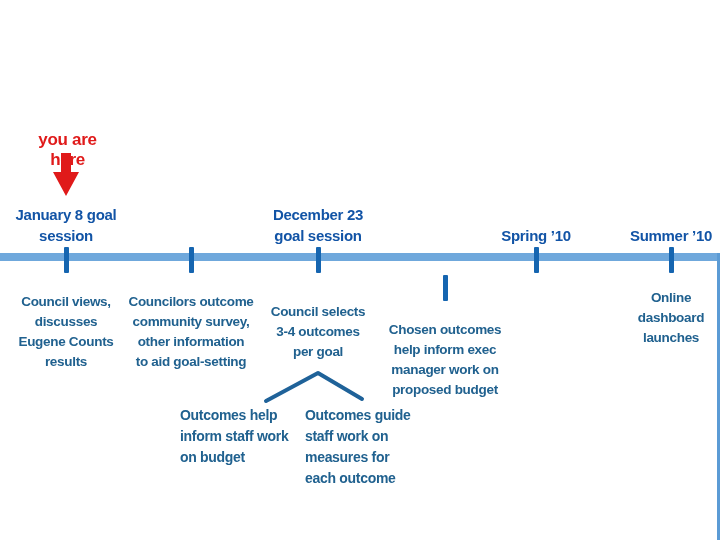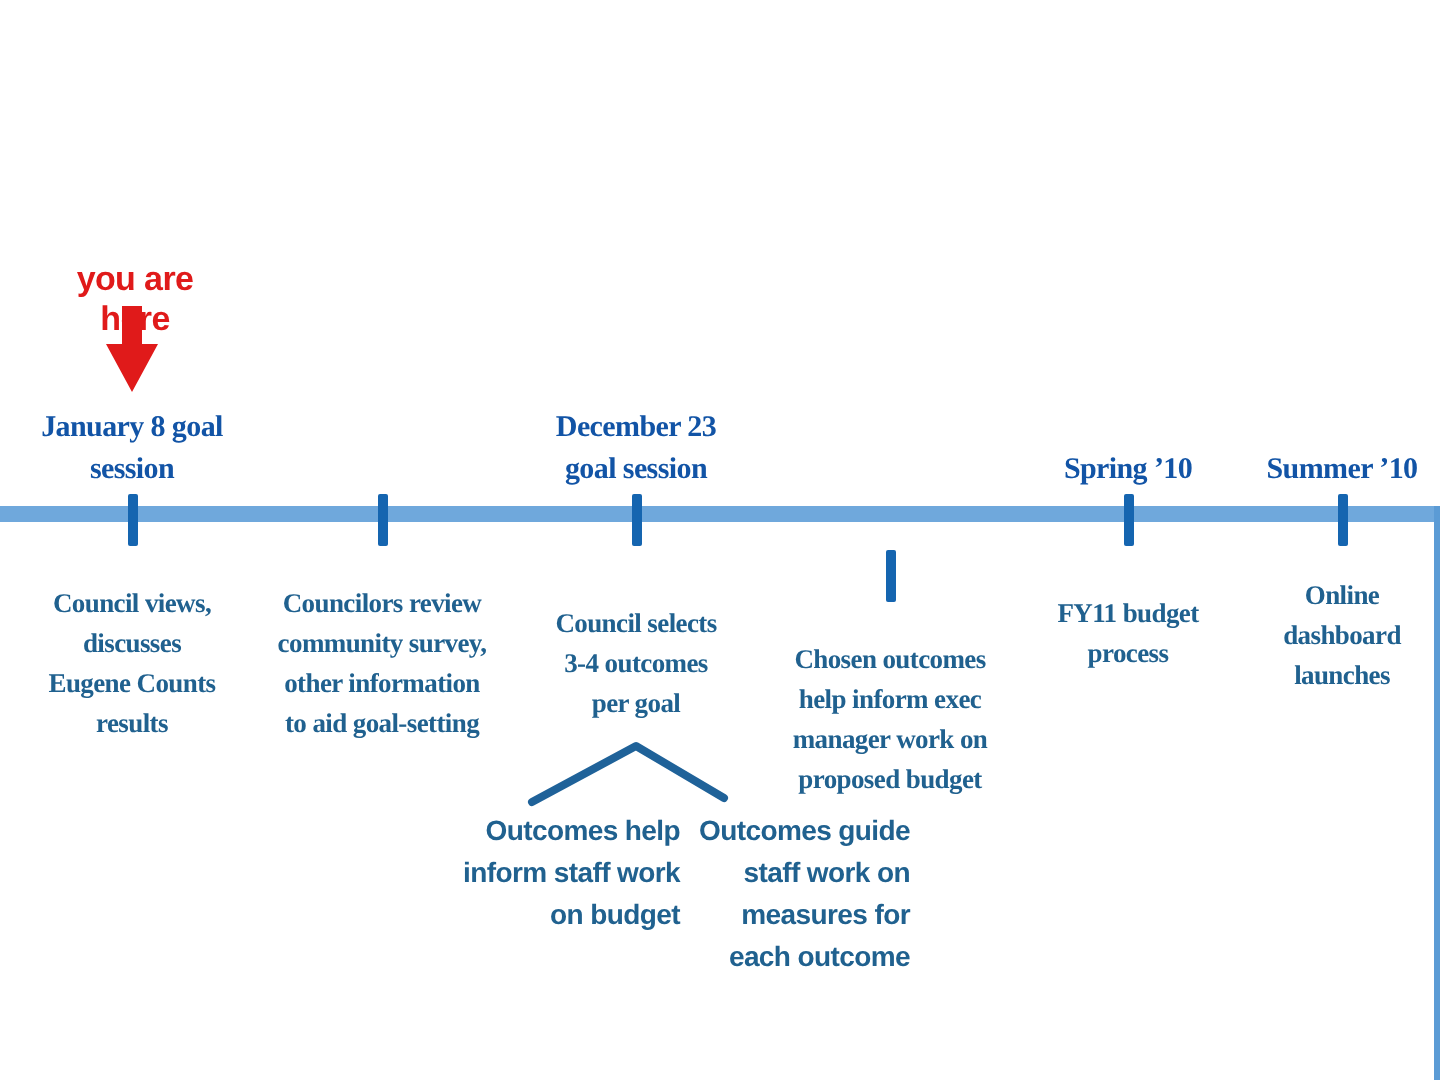--- a/index.html
+++ b/index.html
@@ -41,21 +41,21 @@
   }
   .right-border {
     position: absolute;
     left: 717px;
     top: 253px;
     width: 3px;
     height: 287px;
     background: #5b9bd5;
   }
 
-  .milestone { position: absolute; top: 0; height: 540px; font-family: Liberation Serif, serif; }
+  .milestone { position: absolute; top: 0; height: 540px; }
   .m-label {
     position: absolute;
     left: -6px;
     right: -6px;
     top: 198px;
     height: 48px;
     display: flex;
     align-items: flex-end;
     justify-content: center;
     text-align: center;
@@ -95,21 +95,21 @@
   .chevron {
     position: absolute;
     left: 258px;
     top: 368px;
     width: 112px;
     height: 38px;
   }
 
   .note {
     position: absolute;
-    text-align: right;
+    text-align: left;
     font-size: 14px;
     font-weight: 700;
     line-height: 21px;
     letter-spacing: -0.3px;
     color: #20618f;
     white-space: pre-line;
   }
   .note-left  { left: 180px; top: 405px; width: 160px; }
   .note-right { left: 305px; top: 405px; width: 150px; }
 </style>
@@ -133,21 +133,21 @@
     <div class="m-tick"></div>
     <div class="m-desc">Council views,
 discusses
 Eugene Counts
 results</div>
   </div>
 
   <div class="milestone" style="left:129px; width:124px;">
     <div class="m-label"></div>
     <div class="m-tick"></div>
-    <div class="m-desc">Councilors review
+    <div class="m-desc">Councilors outcome
 community survey,
 other information
 to aid goal-setting</div>
   </div>
 
   <div class="milestone" style="left:256px; width:124px;">
     <div class="m-label">December 23
 goal session</div>
     <div class="m-tick"></div>
     <div class="m-desc low">Council selects
@@ -157,25 +157,23 @@
 
   <div class="milestone" style="left:380px; width:130px;margin-top:28px;">
     <div class="m-label"></div>
     <div class="m-tick"></div>
     <div class="m-desc">Chosen outcomes
 help inform exec
 manager work on
 proposed budget</div>
   </div>
 
-  <div class="milestone" style="left:500px; width:128px;">
+  <div class="milestone" style="left:472px; width:128px;">
     <div class="m-label">Spring ’10</div>
     <div class="m-tick"></div>
-    <div class="m-desc mid">FY11 budget
-process</div>
   </div>
 
   <div class="milestone" style="left:608px; width:126px;">
     <div class="m-label">Summer ’10</div>
     <div class="m-tick"></div>
     <div class="m-desc" style="top:288px;">Online
 dashboard
 launches</div>
   </div>
 

